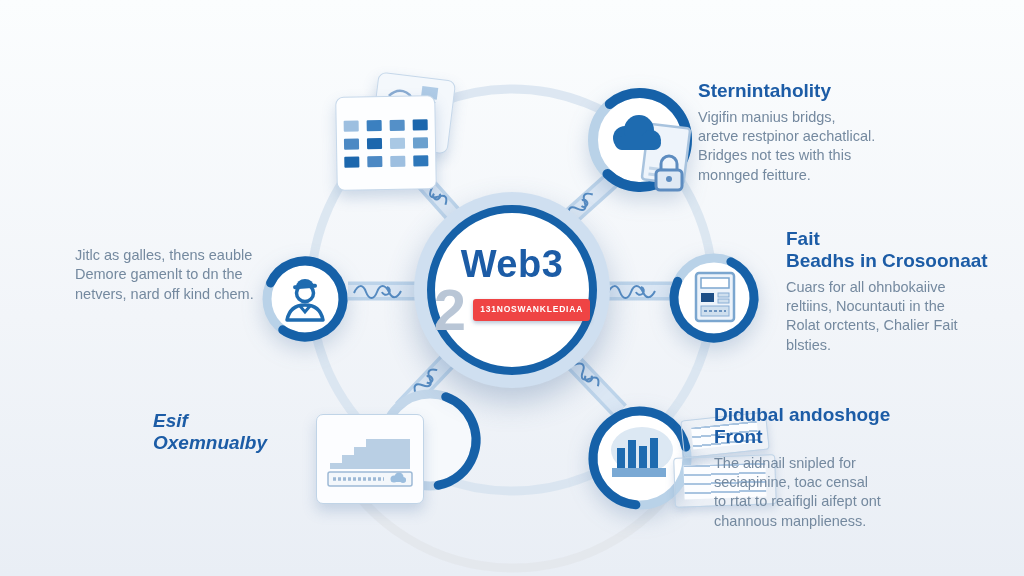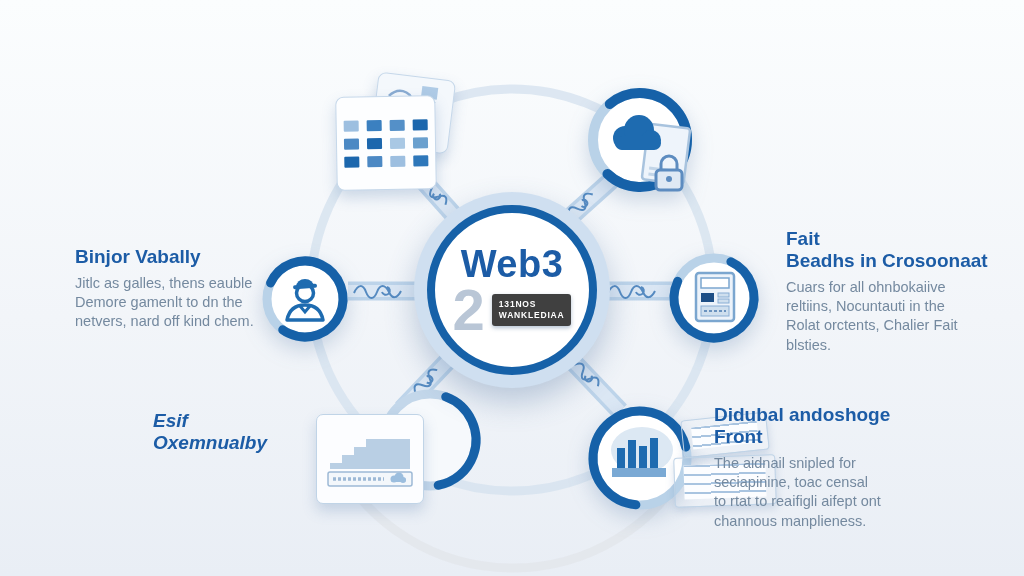--- a/index.html
+++ b/index.html
@@ -10,22 +10,22 @@
   .scene{position:absolute;left:0;top:0;z-index:1;}
 
   
   .hub{position:absolute;left:414px;top:192px;width:196px;height:196px;border-radius:50%;
        background:#cfdff0;box-shadow:0 14px 30px rgba(60,100,150,.30);z-index:3;}
   .hub-inner{position:absolute;inset:13px;border-radius:50%;background:#fff;
        border:8px solid #1661a8;display:flex;flex-direction:column;align-items:center;justify-content:center;}
   .hub-title{font-size:38px;font-weight:bold;color:#1c5ca6;letter-spacing:.5px;line-height:1;}
   .hub-row{display:flex;align-items:center;gap:7px;margin-top:2px;}
   .hub-numeral{font-size:58px;font-weight:bold;color:#b9c6d6;line-height:.85;}
-  .hub-badge{background:#404040;color:#fff;font-size:8.5px;font-weight:bold;letter-spacing:.8px;
-       padding:5px 7px;border-radius:3px;display:flex;flex-direction:column;line-height:1.3;
+  .hub-badge{background:#ef4444;color:#fff;font-size:8.5px;font-weight:bold;letter-spacing:.8px;
+       padding:5px 7px;border-radius:3px;display:flex;flex-direction:row;line-height:1.3;
        box-shadow:0 2px 4px rgba(40,80,130,.35);}
 
   
   .tb{position:absolute;z-index:4;}
   .tb h3{margin:0 0 6px;font-size:19px;font-weight:bold;color:#1c5ca6;white-space:pre-line;line-height:1.15;}
   .tb p{margin:0;font-size:14.5px;color:#74899f;white-space:pre-line;line-height:1.33;}
   .mini-link{display:inline-block;margin-top:5px;font-size:11px;color:#c2d1e1;text-decoration:underline;cursor:pointer;}
   .tb-tl{left:130px;top:86px;}
   .tb-tr{left:698px;top:80px;}
   .tb-ml{left:75px;top:246px;}
@@ -227,23 +227,29 @@
         <rect x="46" y="42" width="8" height="28" fill="#1e6bb0"></rect>
         <rect x="57" y="48" width="8" height="22" fill="#1e6bb0"></rect>
         <rect x="68" y="40" width="8" height="30" fill="#1e6bb0"></rect>
       </g>
     </svg>
     <div class="doc-card" style="left:100px;top:18px;width:66px;height:22px;transform:rotate(-6deg);"></div>
     <div class="doc-card" style="left:92px;top:58px;width:82px;height:34px;transform:rotate(-2deg);"></div>
   </div>
 
 
+  <div class="tb tb-tr">
+    <h3>Sternintaholity</h3>
+    <p>Vigifin manius bridgs,
+aretve restpinor aechatlical.
+Bridges not tes with this
+monnged feitture.</p>
+  </div>
 
   <div class="tb tb-ml">
-    <h3>Binjor Vabally</h3>
     <p>Jitlc as galles, thens eauble
 Demore gamenlt to dn the
 netvers, nard off kind chem.</p>
   </div>
 
   <div class="tb tb-mr">
     <h3>Fait
 Beadhs in Crosoonaat</h3>
     <p>Cuars for all ohnbokaiive
 reltiins, Nocuntauti in the

